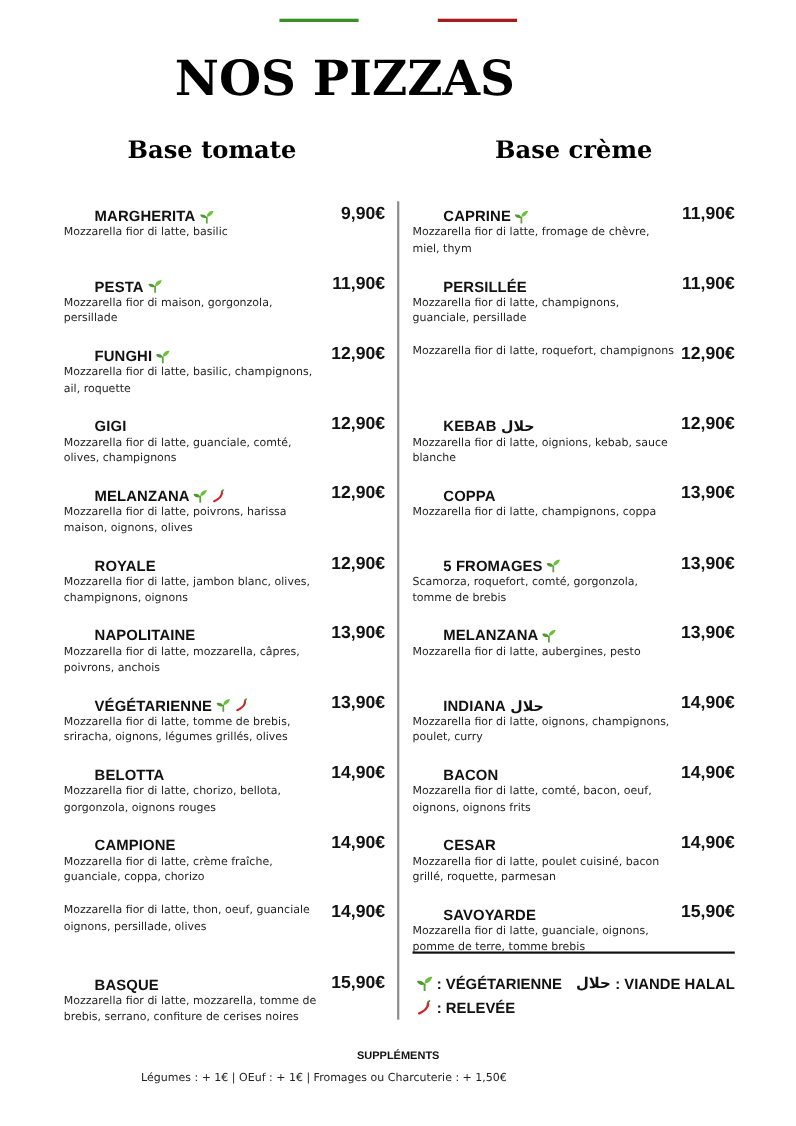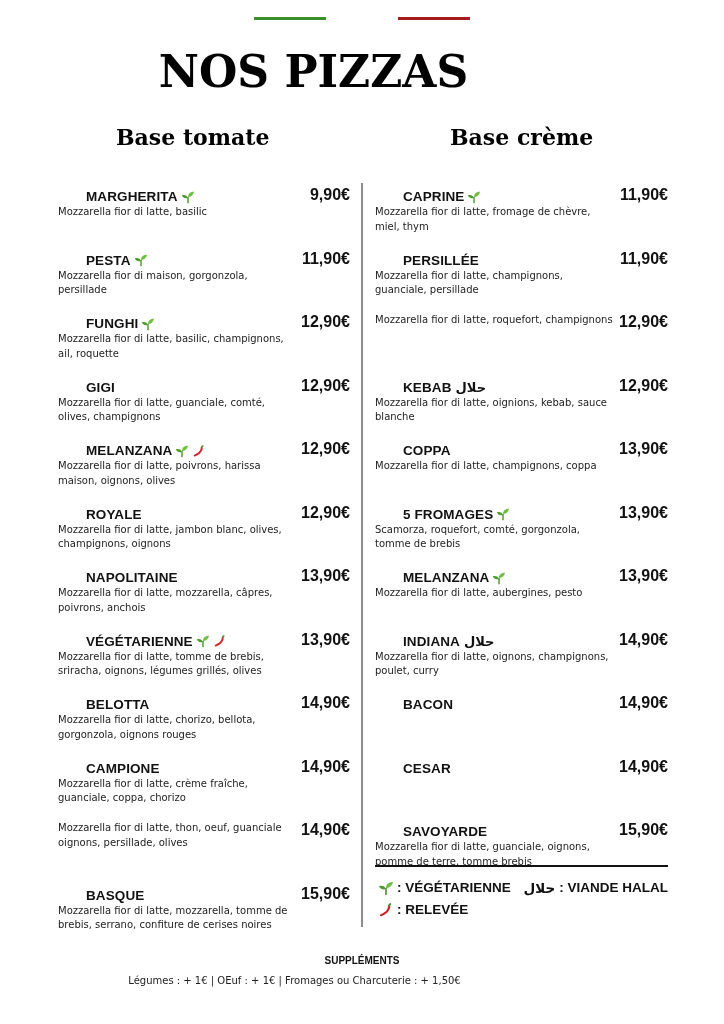--- a/index.html
+++ b/index.html
@@ -46,21 +46,21 @@
     }
     .tag { display: inline-block; vertical-align: middle; margin-left: 3px; }
     .tag svg { display: block; }
     .halal-tag {
       font-family: "DejaVu Sans", sans-serif; font-weight: bold; font-size: 13px;
       margin-left: 4px; vertical-align: baseline;
     }
 
     .legend-rule { position: absolute; left: 375px; top: 865px; width: 293px; height: 2px; background: #111; }
     .legend { position: absolute; left: 375px; top: 880px; width: 293px; }
-    .legend-row { display: flex; align-items: flex-start; height: 22px; }
+    .legend-row { display: flex; align-items: flex-end; height: 22px; }
     .legend-label {
       font-family: "Liberation Sans", sans-serif; font-weight: bold; font-size: 13.5px; color: #111;
     }
     .legend-spacer { flex: 1; }
 
     .supp-title {
       position: absolute; top: 955px; left: 0; width: 724px; text-align: center;
       font-family: "Liberation Sans", sans-serif; font-weight: bold; font-size: 10px; color: #111;
     }
     .supp-text {
@@ -253,26 +253,28 @@
       <span class="item-name">INDIANA</span><span class="tags"><span class="halal-tag">حلال</span></span>
     </div>
     <span class="item-price">14,90€</span>
     <div class="item-desc">Mozzarella fior di latte, oignons, champignons, poulet, curry</div>
   </div>
     <div class="item">
     <div>
       <span class="item-name">BACON</span><span class="tags"></span>
     </div>
     <span class="item-price">14,90€</span>
+    <div class="item-desc">Mozzarella fior di latte, comté, bacon, oeuf, oignons, oignons frits</div>
   </div>
     <div class="item">
     <div>
       <span class="item-name">CESAR</span><span class="tags"></span>
     </div>
     <span class="item-price">14,90€</span>
+    <div class="item-desc">Mozzarella fior di latte, poulet cuisiné, bacon grillé, roquette, parmesan</div>
   </div>
     <div class="item">
     <div>
       <span class="item-name">SAVOYARDE</span><span class="tags"></span>
     </div>
     <span class="item-price">15,90€</span>
     <div class="item-desc">Mozzarella fior di latte, guanciale, oignons, pomme de terre, tomme brebis</div>
   </div>
   </div>
 

